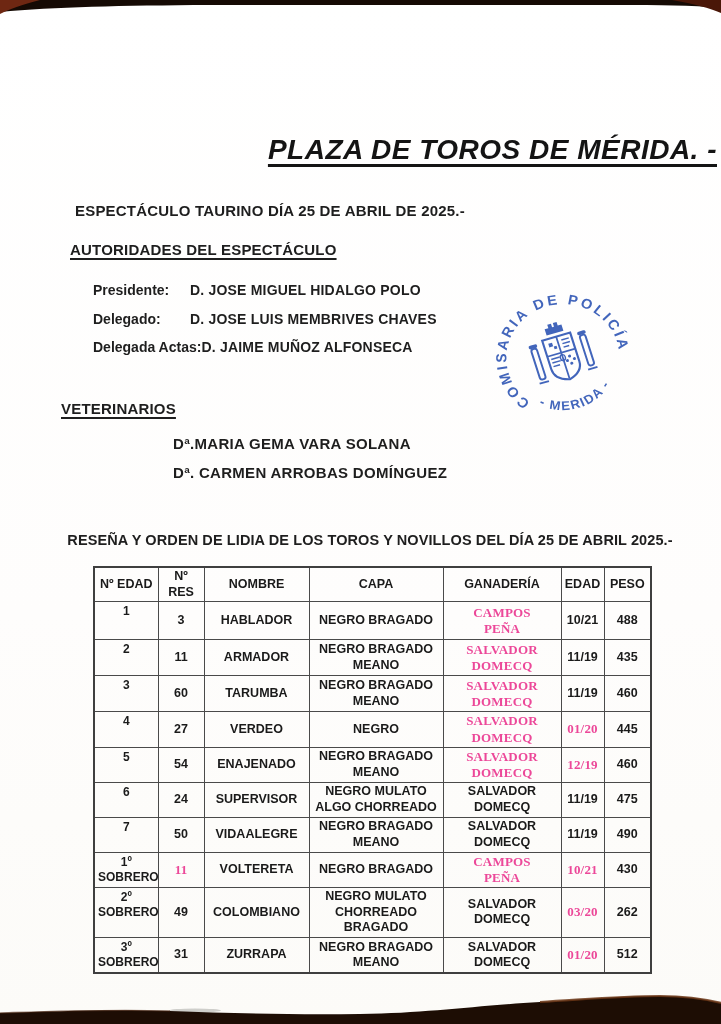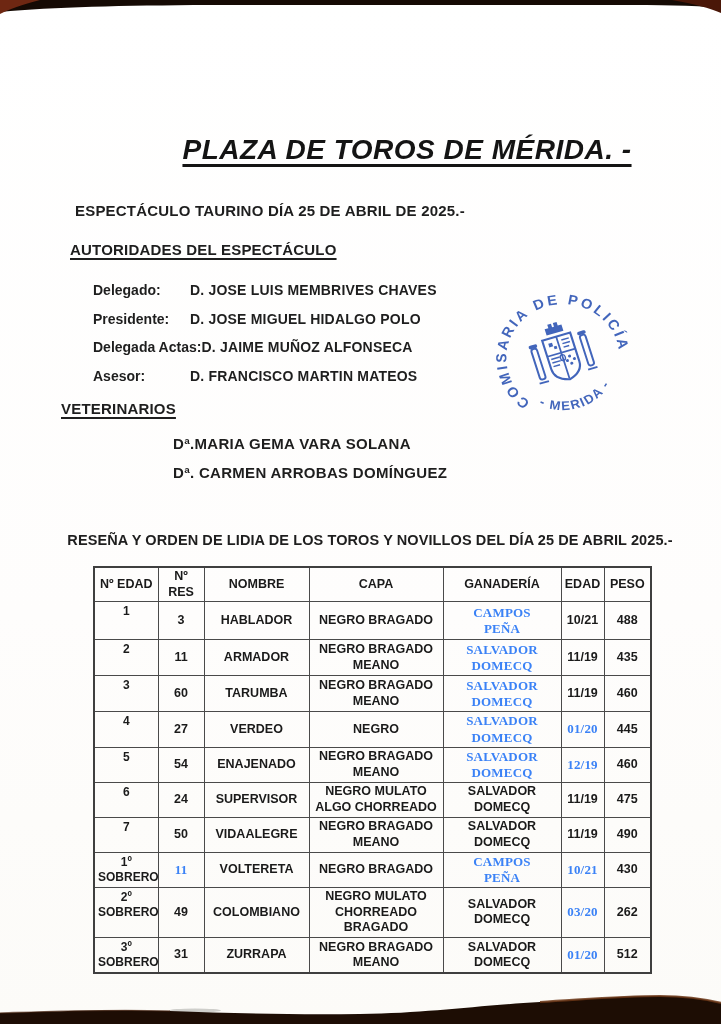--- a/index.html
+++ b/index.html
@@ -8,21 +8,21 @@
     background:linear-gradient(180deg,#ffffff 0%,#fefdfc 60%,#fcfbf8 100%);
     font-family:"Liberation Sans",sans-serif;color:#1e1e1e;
   }
   .paper{position:relative;width:721px;height:1024px;}
 
   
   .edge-top{position:absolute;top:0;left:0;}
   .edge-bottom{position:absolute;bottom:0;left:0;}
 
   .doc-title{
-    position:absolute;top:134px;left:97px;width:620px;text-align:center;
+    position:absolute;top:134px;left:97px;width:620px;text-align:right;
     font-size:28px;font-weight:700;font-style:italic;color:#141414;
     text-decoration:underline;text-decoration-thickness:2.5px;text-underline-offset:5px;
     text-decoration-skip-ink:none;letter-spacing:.5px;
   }
   .event-line{
     position:absolute;top:202px;left:75px;width:646px;
     font-size:15px;font-weight:700;letter-spacing:.2px;
   }
   .section-heading{
     font-size:15px;font-weight:700;text-align:left;letter-spacing:.2px;
@@ -49,21 +49,21 @@
     position:absolute;top:566px;left:93px;width:557px;
     border-collapse:collapse;table-layout:fixed;
     border:2.2px solid #3f3f3f;
   }
   table.lidia th, table.lidia td{
     border:1.5px solid #4a4a4a;text-align:center;vertical-align:middle;
     font-size:12.5px;font-weight:700;color:#1a1a1a;padding:1px 3px;line-height:1.25;
   }
   table.lidia thead tr{height:21px;}
   table.lidia td.serif{
-    font-family:"Liberation Serif",serif;font-weight:600;font-size:13px;letter-spacing:.2px;color:#3b82f6;
+    font-family:"Liberation Serif",serif;font-weight:600;font-size:13px;letter-spacing:.2px;color:#ec4899;
   }
   table.lidia td.col-orden{vertical-align:top;padding-top:2px;font-size:12px;}
   table.lidia td:nth-child(5){padding-left:14px;padding-right:14px;}
   tbody tr:nth-child(1){height:38px;}
   tbody tr:nth-child(2){height:36px;}
   tbody tr:nth-child(3){height:36px;}
   tbody tr:nth-child(4){height:29px;}
   tbody tr:nth-child(5){height:35px;}
   tbody tr:nth-child(6){height:33px;}
   tbody tr:nth-child(7){height:35px;}
@@ -85,24 +85,23 @@
     <path d="M0,0 H721 V8 C690,4.5 660,5.5 620,5 L210,5 C120,5.5 55,7 0,12 Z" fill="#150a04"></path>
     <path d="M0,0 L40,0 C22,5 9,9 0,14 Z" fill="#6e2712"></path>
     <path d="M721,0 L672,0 C694,4 710,8 721,13 Z" fill="#4a1708"></path>
   </svg>
 
   <div class="doc-title">PLAZA DE TOROS DE MÉRIDA. -</div>
   <div class="event-line">ESPECTÁCULO TAURINO DÍA 25 DE ABRIL DE 2025.-</div>
   <div class="section-heading auth-heading">AUTORIDADES DEL ESPECTÁCULO</div>
 
   <div class="auth-list">
+      <div class="auth-row"><span class="auth-role">Presidente:</span><span class="auth-name">D. JOSE MIGUEL HIDALGO POLO</span></div>
       <div class="auth-row"><span class="auth-role">Delegado:</span><span class="auth-name">D. JOSE LUIS MEMBRIVES CHAVES</span></div>
-      <div class="auth-row"><span class="auth-role">Presidente:</span><span class="auth-name">D. JOSE MIGUEL HIDALGO POLO</span></div>
       <div class="auth-row"><span class="auth-role">Delegada Actas:</span><span class="auth-name">D. JAIME MUÑOZ ALFONSECA</span></div>
-      <div class="auth-row"><span class="auth-role">Asesor:</span><span class="auth-name">D. FRANCISCO MARTIN MATEOS</span></div>
     </div>
 
   <svg class="stamp" width="156" height="130" viewBox="0 0 160 140" preserveAspectRatio="none">
     <defs>
       <path id="arcTop" d="M 34.3 105.7 A 58 58 0 1 1 125.7 105.7" fill="none"></path>
       <path id="arcBot" d="M 37.1 106 A 56 56 0 0 0 122.9 106" fill="none"></path>
     </defs>
     <g transform="rotate(-17 80 70)" fill="#2e55b4" stroke="none">
       <text class="arc-top-text" fill="#2e55b4">
         <textPath href="#arcTop" startOffset="0">COMISARIA DE POLICÍA</textPath>

